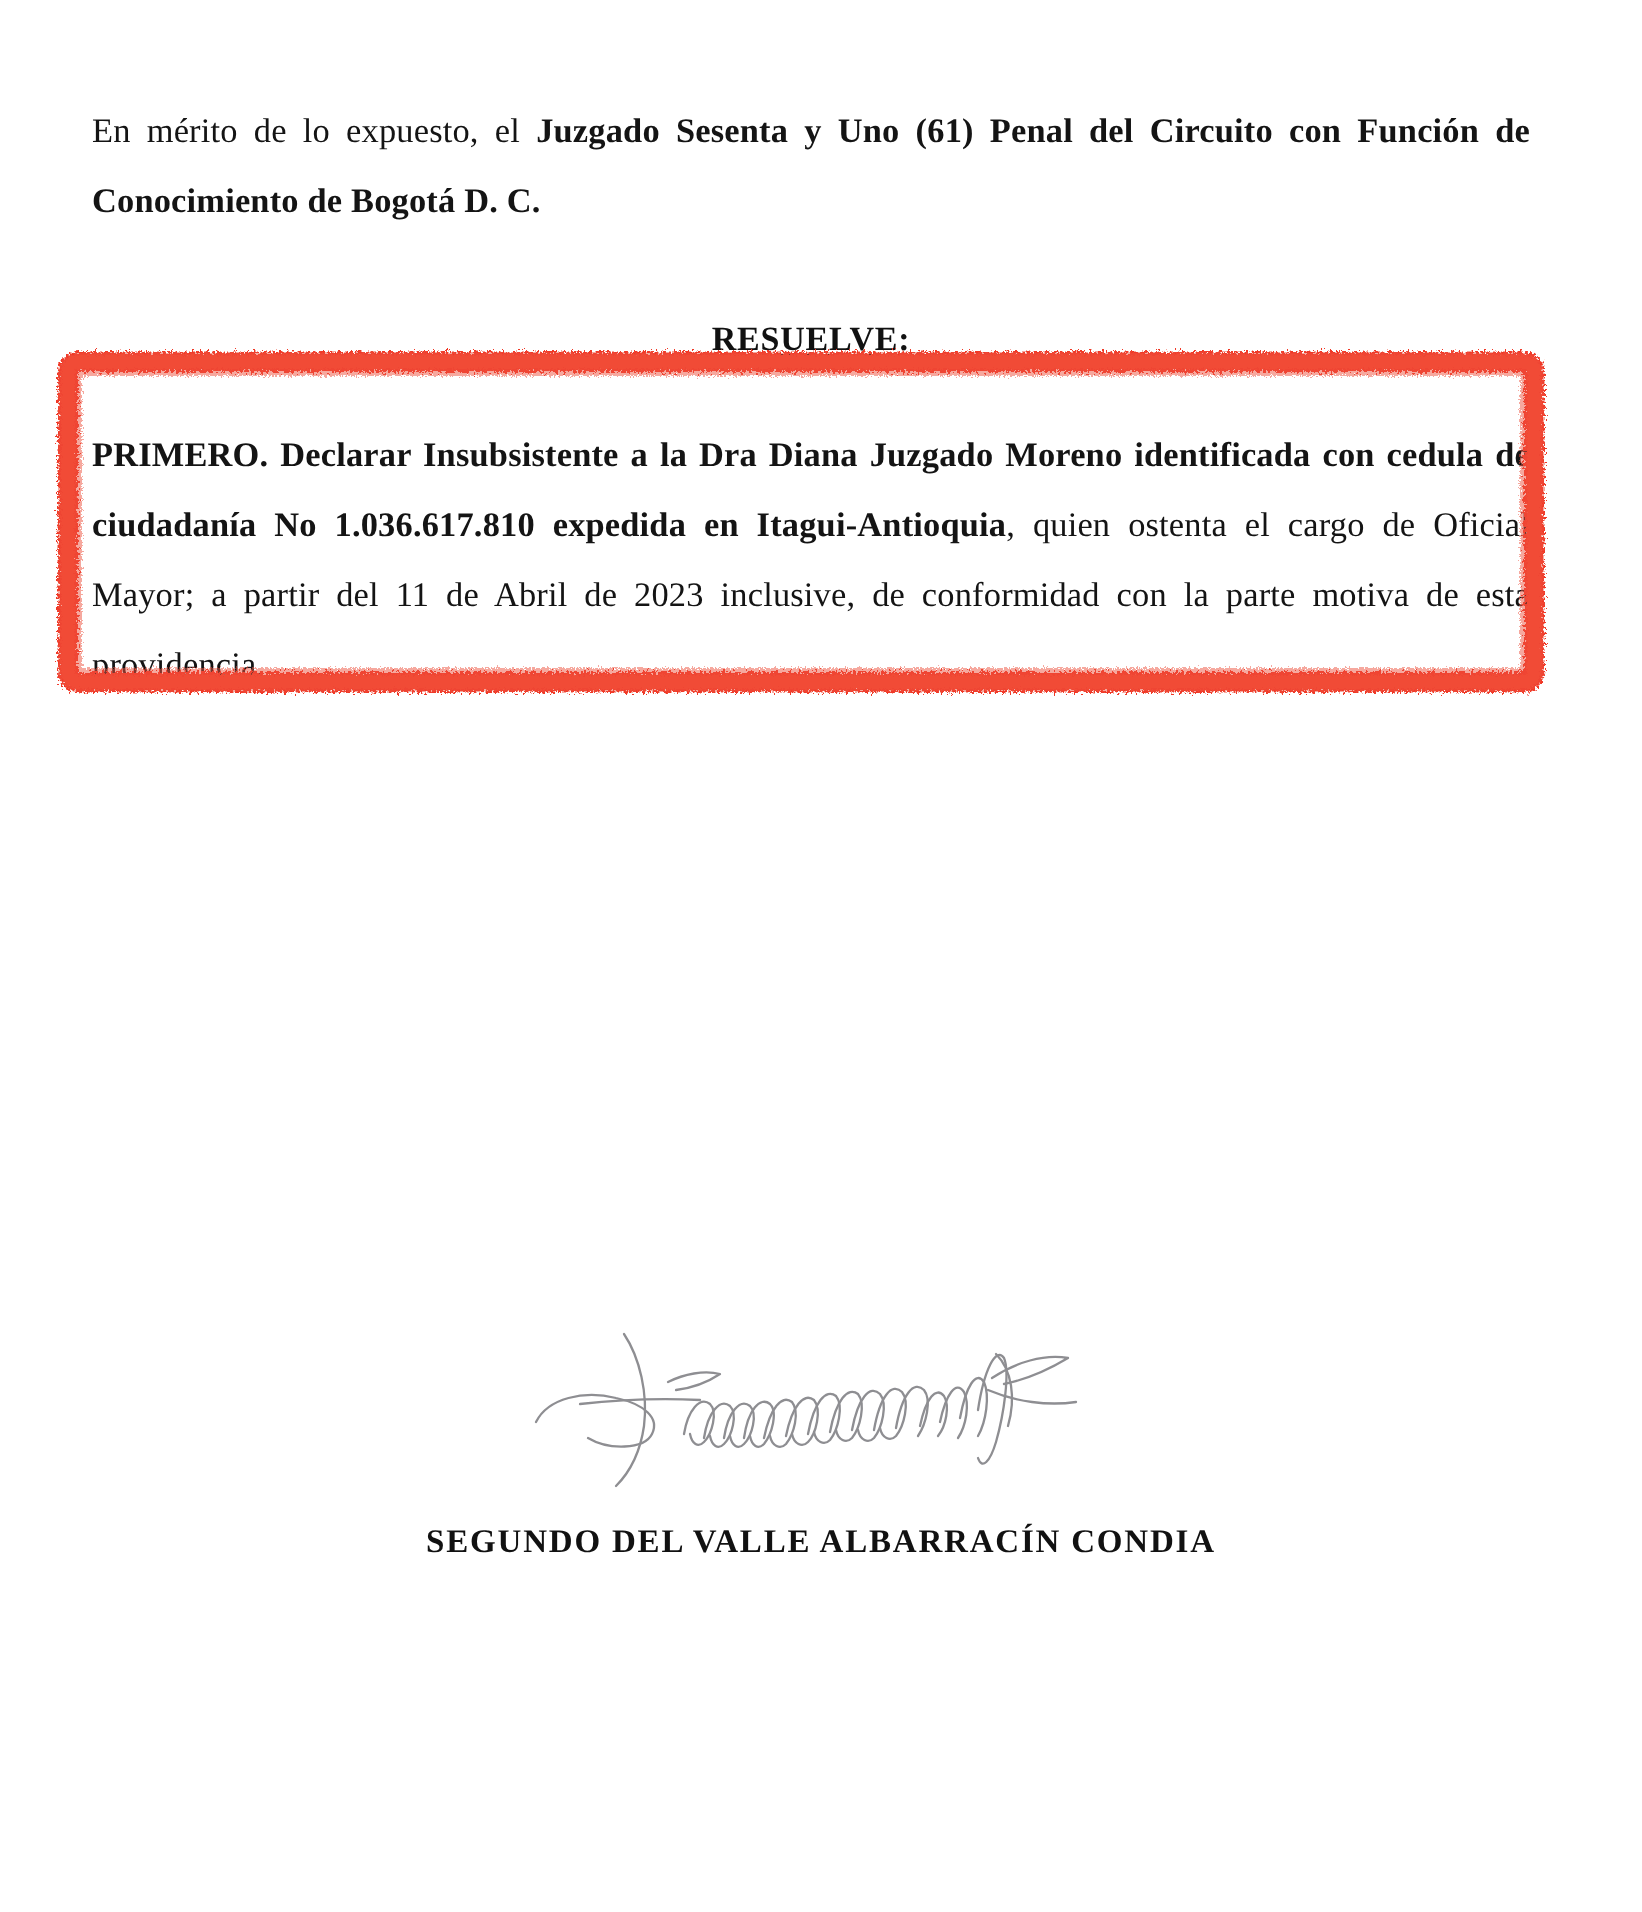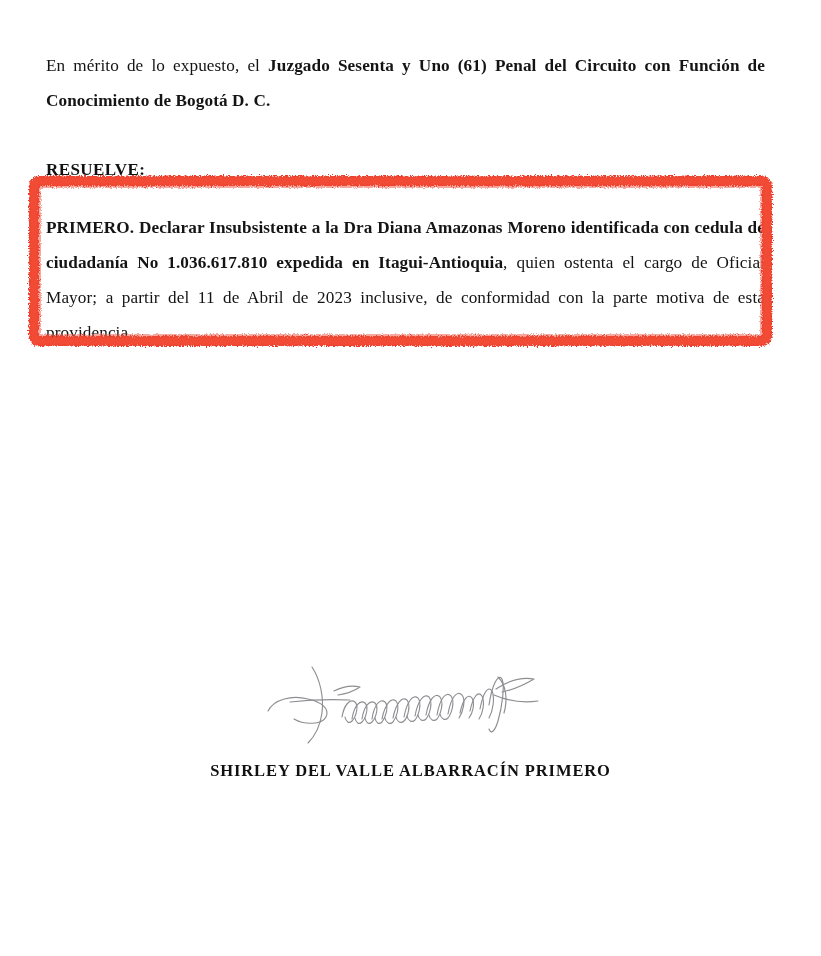--- a/index.html
+++ b/index.html
@@ -42,20 +42,21 @@
   }
   p.para:last-child { margin-bottom: 0; }
 
   .b { font-weight: bold; }
 
   .heading-resuelve {
     margin: 0;
     padding: 0;
     font-size: 17px;
     font-weight: bold;
+    text-align: center;
     text-decoration: underline;
     text-underline-offset: 2px;
     letter-spacing: 0.4px;
   }
 
   
   .gap-sm { height: 14px; }
   .gap-md { height: 22px; }
   .gap-lg { height: 30px; }
 
@@ -150,21 +151,21 @@
           </g>
           <g filter="url(#rough2)" opacity="0.85">
             <rect x="7" y="8" width="733" height="160" rx="5" ry="5" fill="none" stroke="#f5452f" stroke-width="7" stroke-linejoin="round"></rect>
           </g>
           <g filter="url(#rough2)" opacity="0.5">
             <rect x="8" y="9" width="731" height="158" rx="5" ry="5" fill="none" stroke="#ef5340" stroke-width="12" stroke-linejoin="round"></rect>
           </g>
         </svg>
       </div>
 
-      <p class="para"><span class="b">PRIMERO. Declarar Insubsistente a la Dra Diana Amazonas Moreno identificada con cedula de ciudadanía No 1.036.617.810 expedida en Itagui-Antioquia</span><span>, quien ostenta el cargo de Oficial Mayor; a partir del 11 de Abril de 2023 inclusive, de conformidad con la parte motiva de esta providencia.</span></p>
+      <p class="para"><span class="b">PRIMERO. Declarar Insubsistente a la Dra Diana Juzgado Moreno identificada con cedula de ciudadanía No 1.036.617.810 expedida en Itagui-Antioquia</span><span>, quien ostenta el cargo de Oficial Mayor; a partir del 11 de Abril de 2023 inclusive, de conformidad con la parte motiva de esta providencia.</span></p>
     </div>
 
     <div class="gap-lg"></div>
 
 
     <div class="gap-sm"></div>
 
 
   </div>
 
@@ -192,16 +193,16 @@
           <path d="M224 56 C227 42, 232 35, 236 41 C239 47, 237 58, 233 64"></path>
           <path d="M234 54 C237 38, 242 30, 246 36 C249 43, 247 56, 243 63"></path>
           <path d="M243 50 C246 30, 252 18, 256 24 C259 31, 256 52, 252 66 C249 76, 245 80, 243 74"></path>
           <path d="M250 34 C262 26, 276 22, 288 24 C278 30, 266 35, 256 37"></path>
           <path d="M248 40 C262 46, 278 48, 292 46"></path>
           <path d="M252 22 C260 30, 262 44, 258 58"></path>
         </g>
       </svg>
     </div>
 
-    <p class="sign-name">SHIRLEY DEL VALLE ALBARRACÍN PRIMERO</p>
+    <p class="sign-name">SEGUNDO DEL VALLE ALBARRACÍN CONDIA</p>
   </div>
 
 </div>
 
 </body></html>

